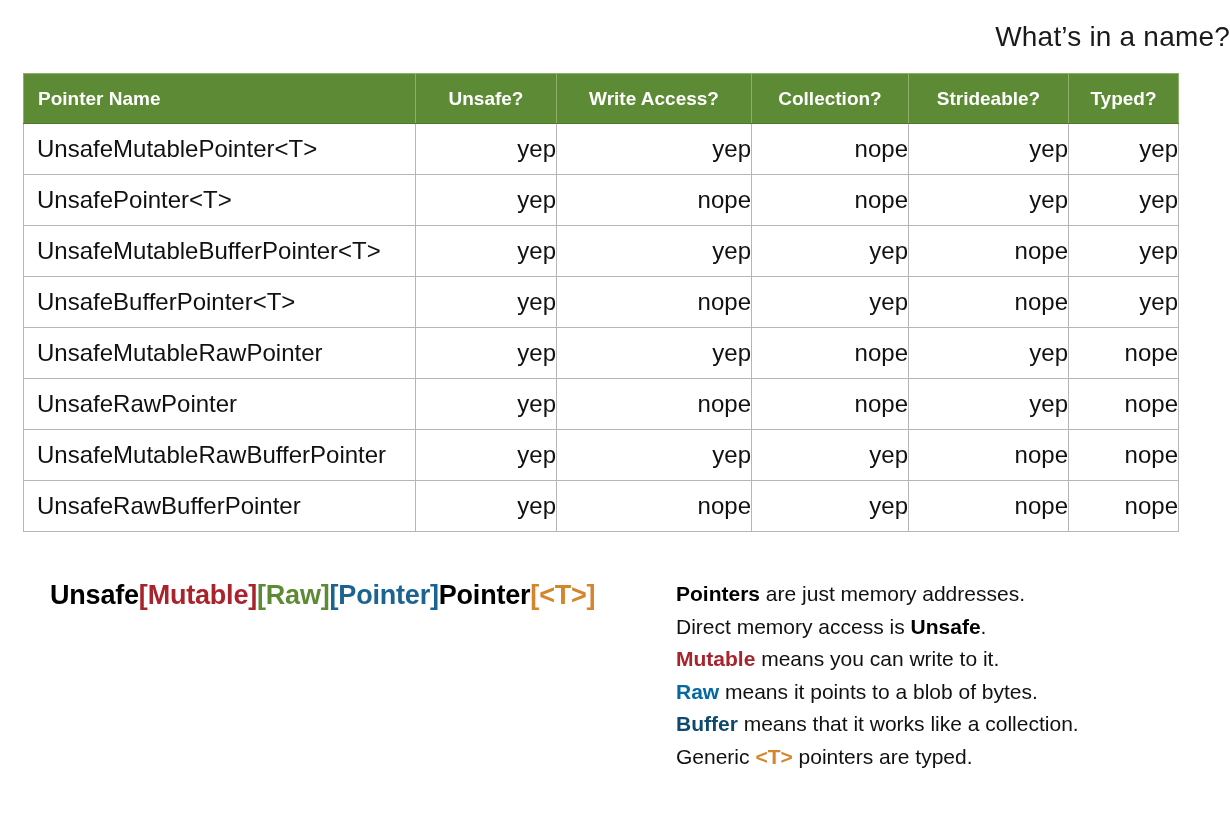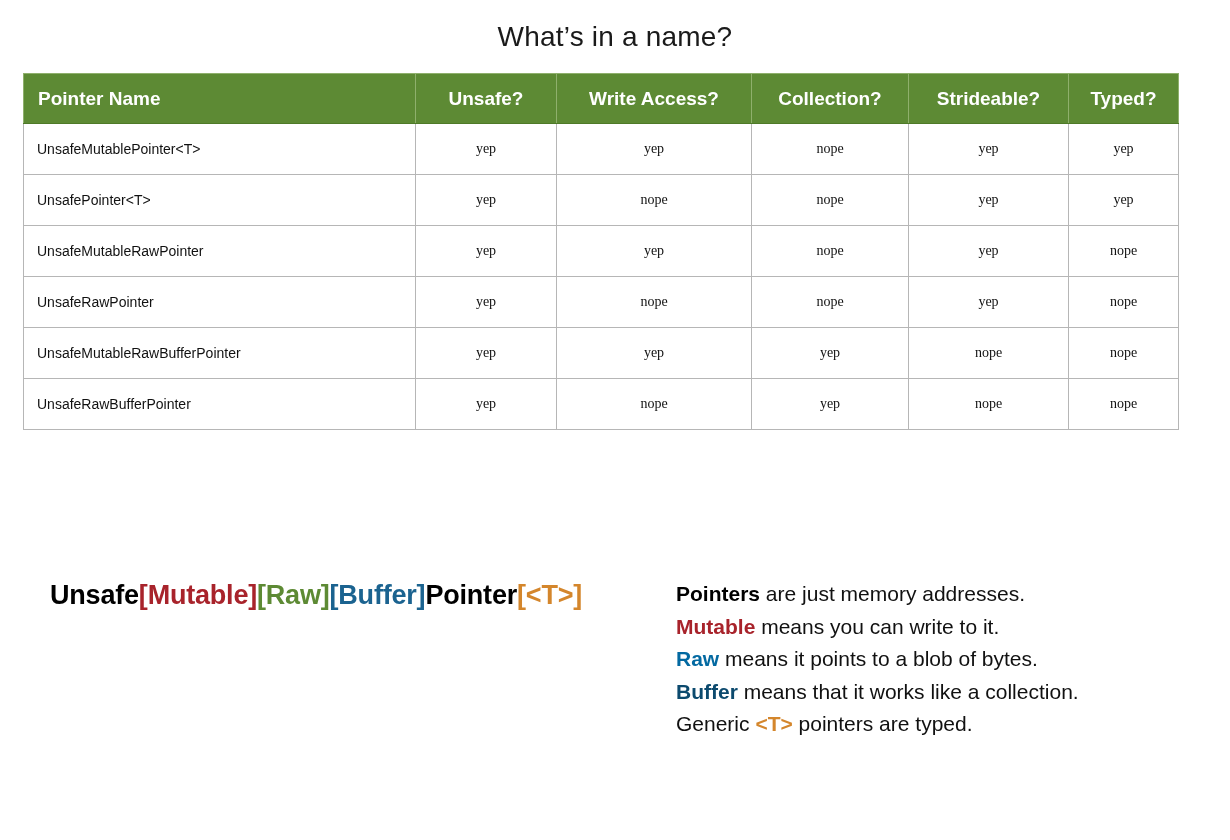--- a/index.html
+++ b/index.html
@@ -15,21 +15,21 @@
     overflow: hidden;
     position: relative;
   }
 
   
   .slide-title {
     position: absolute;
     top: 20px;
     left: 0;
     width: 1230px;
-    text-align: center;
+    text-align: right;
     font-size: 28px;
     font-weight: 400;
     color: #1a1a1a;
     letter-spacing: 0.2px;
     line-height: 34px;
   }
 
   
   .table-wrap {
     position: absolute;
@@ -61,32 +61,31 @@
   table.cmp thead th.col-name {
     text-align: left;
     padding-left: 14px;
     margin-top: 10px;
   }
   table.cmp thead th.col-val {
     text-align: center;
   }
   table.cmp tbody td {
     height: 50px;
-    font-size: 14px;
+    font-size: 24px;
     font-weight: 400;
     color: #111111;
     background: #ffffff;
   }
   table.cmp tbody td.name-cell {
     text-align: left;
     padding-left: 13px;
   }
   table.cmp tbody td.val-cell {
-    text-align: center;
-    font-family: Liberation Serif, serif;
+    text-align: right;
   }
 
   
   col.c0 { width: 392px; }
   col.c1 { width: 141px; }
   col.c2 { width: 195px; }
   col.c3 { width: 157px; }
   col.c4 { width: 160px; }
   col.c5 { width: 110px; }
 
@@ -160,20 +159,36 @@
       </tr>
       <tr>
         <td class="name-cell">UnsafePointer&lt;T&gt;</td>
         <td class="val-cell">yep</td>
         <td class="val-cell">nope</td>
         <td class="val-cell">nope</td>
         <td class="val-cell">yep</td>
         <td class="val-cell">yep</td>
       </tr>
       <tr>
+        <td class="name-cell">UnsafeMutableBufferPointer&lt;T&gt;</td>
+        <td class="val-cell">yep</td>
+        <td class="val-cell">yep</td>
+        <td class="val-cell">yep</td>
+        <td class="val-cell">nope</td>
+        <td class="val-cell">yep</td>
+      </tr>
+      <tr>
+        <td class="name-cell">UnsafeBufferPointer&lt;T&gt;</td>
+        <td class="val-cell">yep</td>
+        <td class="val-cell">nope</td>
+        <td class="val-cell">yep</td>
+        <td class="val-cell">nope</td>
+        <td class="val-cell">yep</td>
+      </tr>
+      <tr>
         <td class="name-cell">UnsafeMutableRawPointer</td>
         <td class="val-cell">yep</td>
         <td class="val-cell">yep</td>
         <td class="val-cell">nope</td>
         <td class="val-cell">yep</td>
         <td class="val-cell">nope</td>
       </tr>
       <tr>
         <td class="name-cell">UnsafeRawPointer</td>
         <td class="val-cell">yep</td>
@@ -195,21 +210,22 @@
         <td class="val-cell">yep</td>
         <td class="val-cell">nope</td>
         <td class="val-cell">yep</td>
         <td class="val-cell">nope</td>
         <td class="val-cell">nope</td>
       </tr>
     </tbody>
   </table>
 </div>
 
-<div class="formula"><span class="tok-black">Unsafe</span><span class="tok-red">[Mutable]</span><span class="tok-green">[Raw]</span><span class="tok-blue">[Buffer]</span><span class="tok-black">Pointer</span><span class="tok-orange">[&lt;T&gt;]</span></div>
+<div class="formula"><span class="tok-black">Unsafe</span><span class="tok-red">[Mutable]</span><span class="tok-green">[Raw]</span><span class="tok-blue">[Pointer]</span><span class="tok-black">Pointer</span><span class="tok-orange">[&lt;T&gt;]</span></div>
 
 <div class="legend">
   <span class="ln"><span class="w-black">Pointers</span><span> are just memory addresses.</span></span>
+  <span class="ln"><span>Direct memory access is </span><span class="w-black">Unsafe</span><span>.</span></span>
   <span class="ln"><span class="w-red">Mutable</span><span> means you can write to it.</span></span>
   <span class="ln"><span class="w-green">Raw</span><span> means it points to a blob of bytes.</span></span>
   <span class="ln"><span class="w-blue">Buffer</span><span> means that it works like a collection.</span></span>
   <span class="ln"><span>Generic </span><span class="w-orange">&lt;T&gt;</span><span> pointers are typed.</span></span>
 </div>
 
 </body></html>

